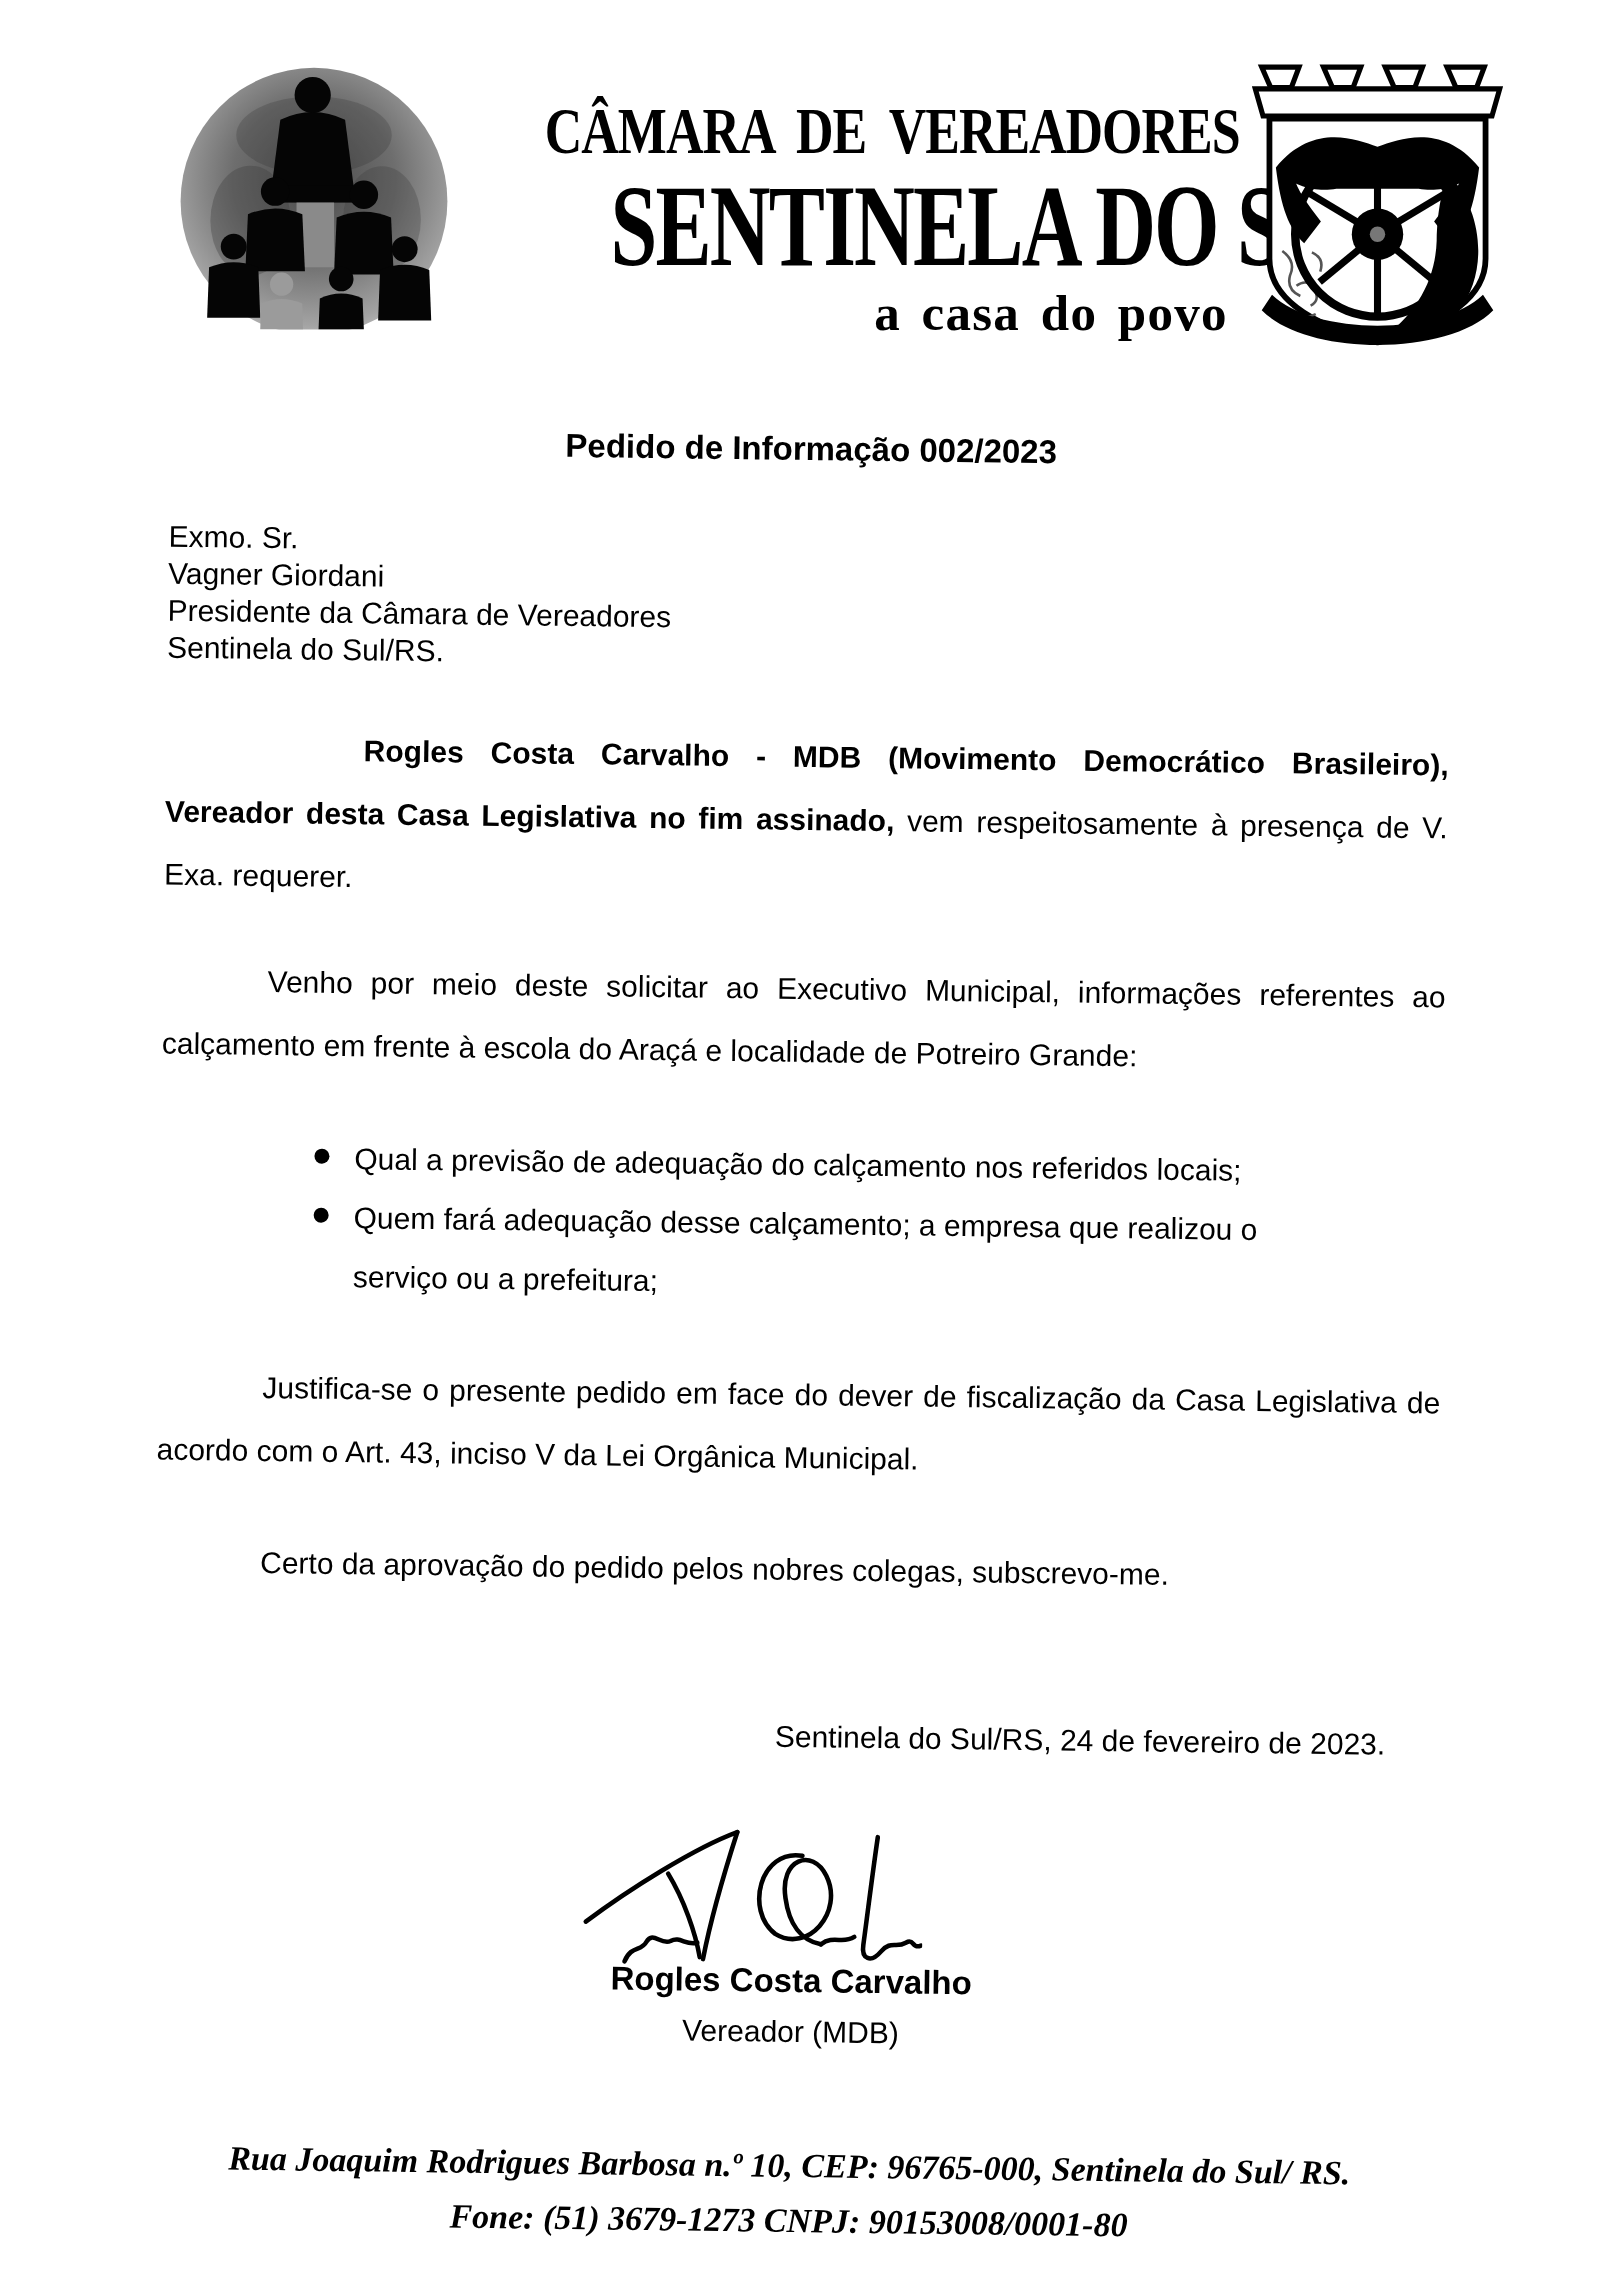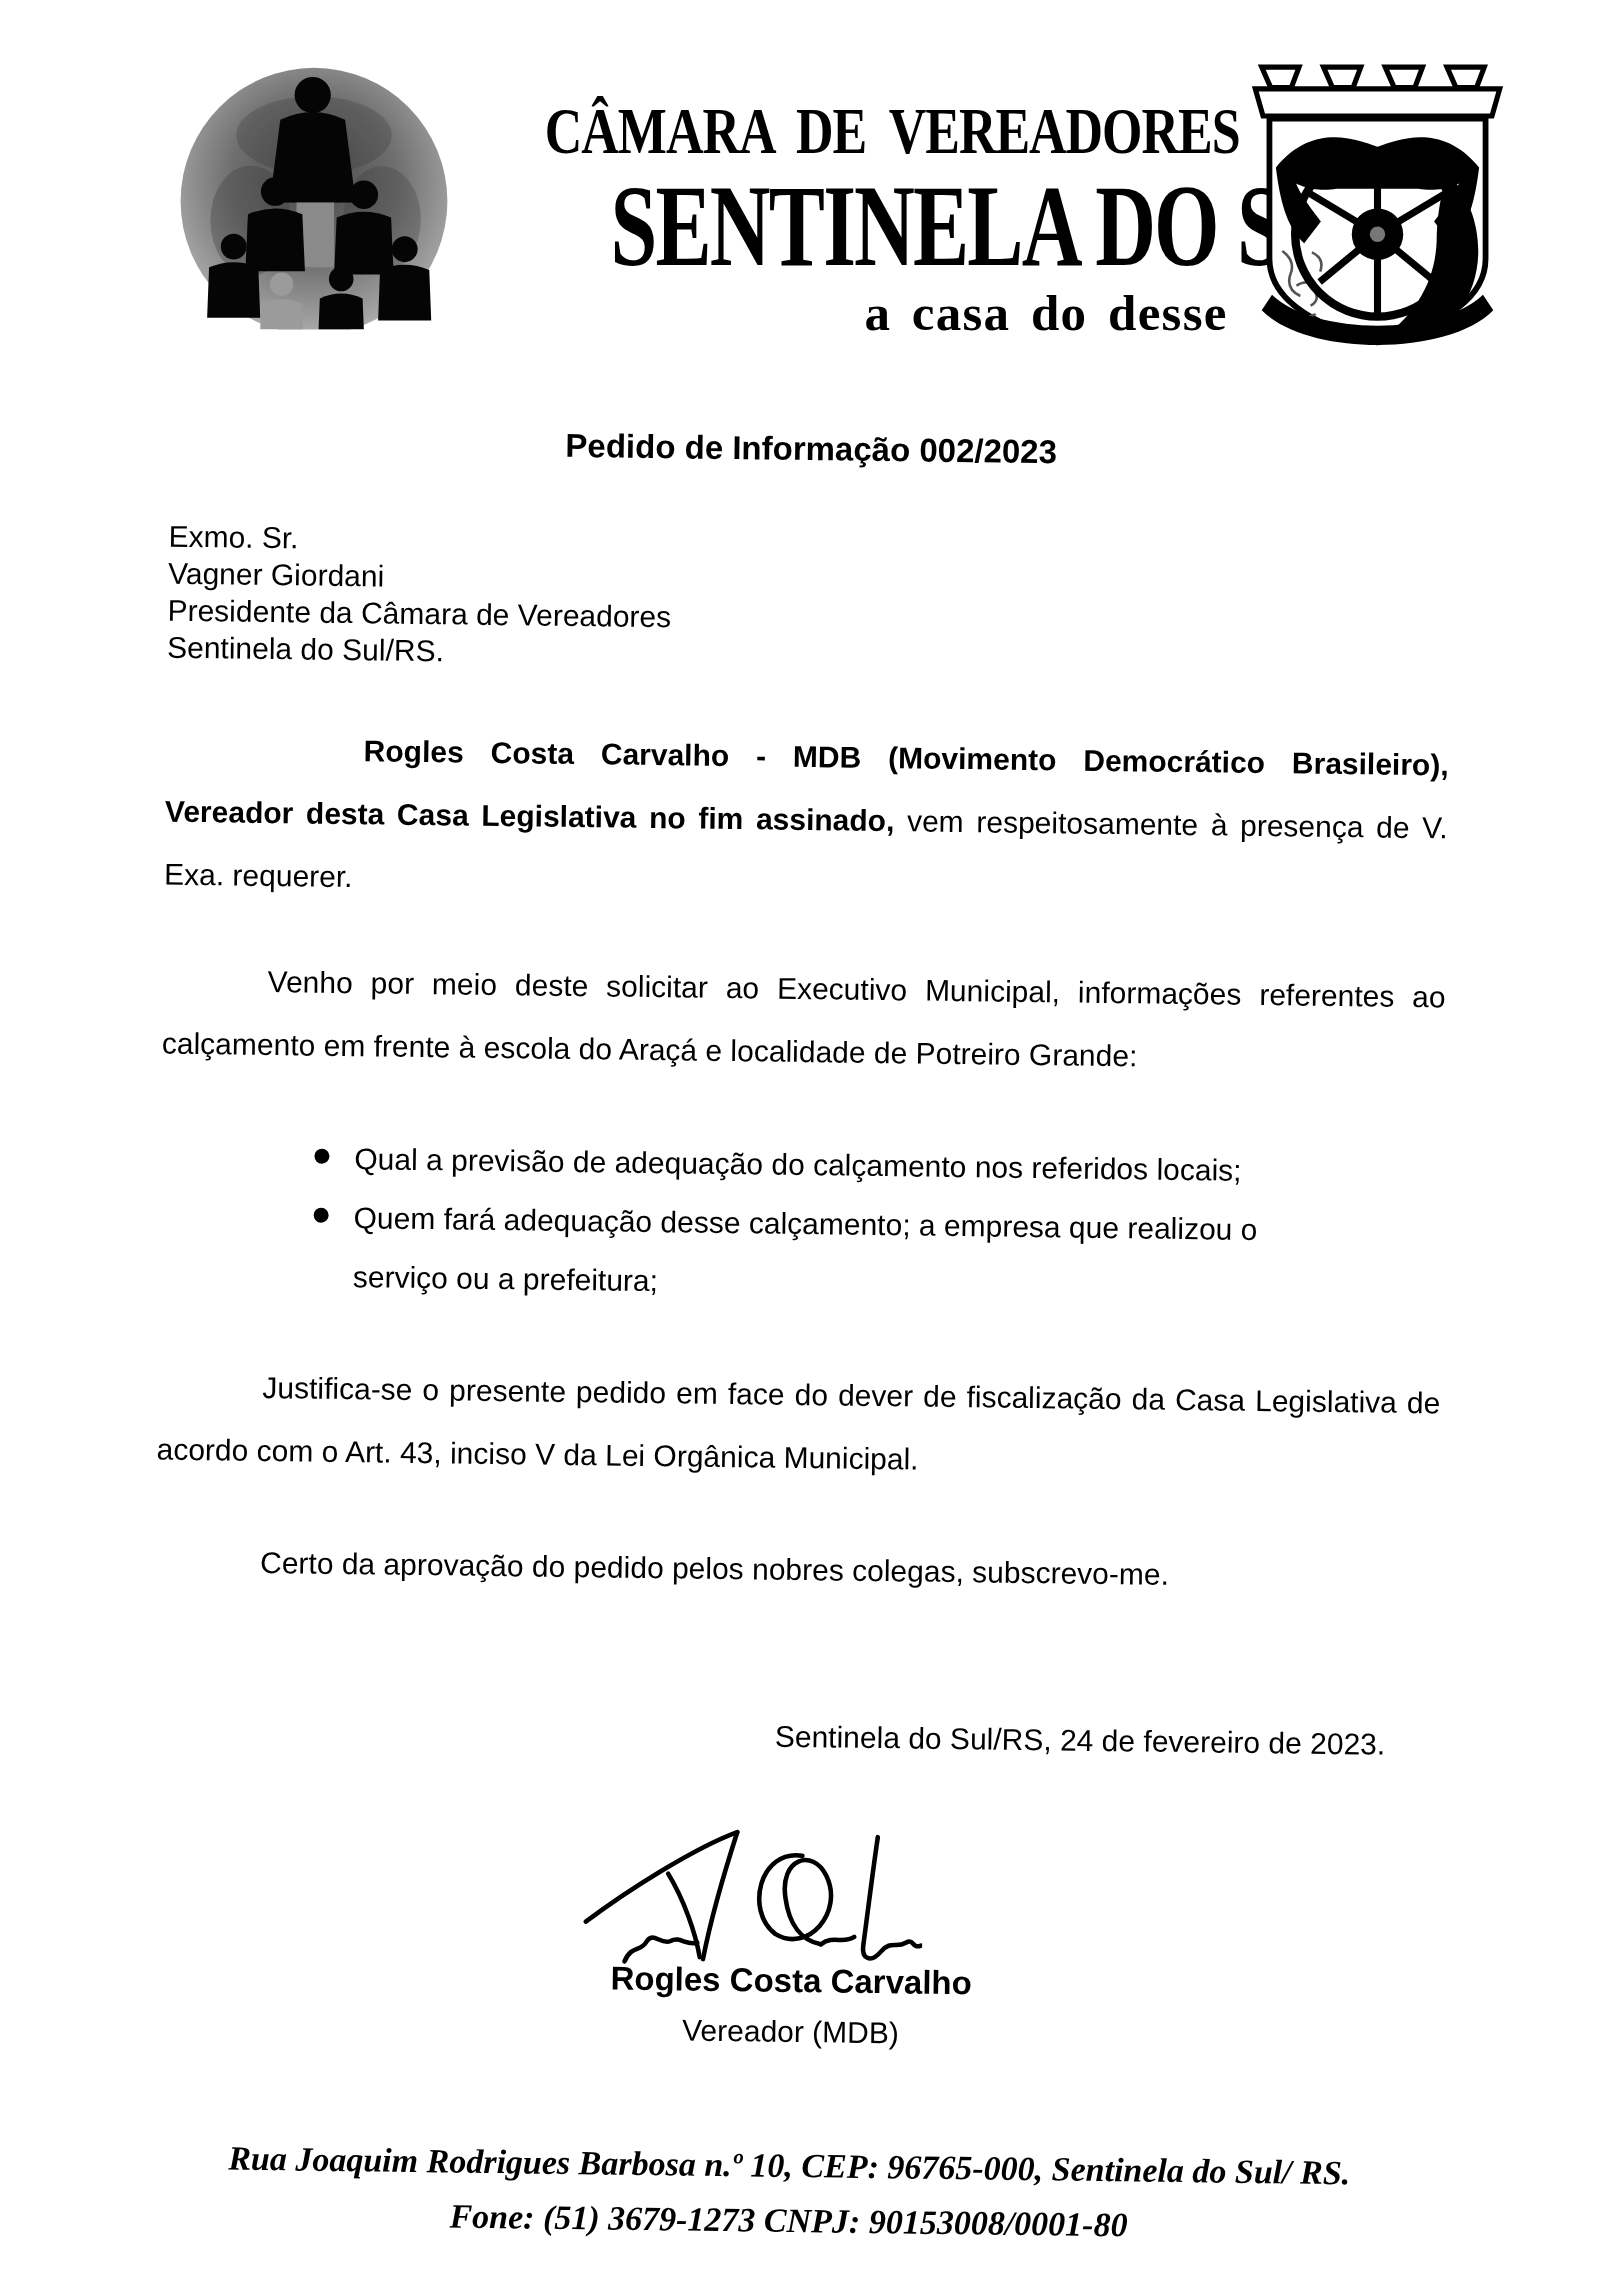--- a/index.html
+++ b/index.html
@@ -102,21 +102,21 @@
           <path d="M128,380 Q160,366 192,380 L193,420 L127,420 Z" fill="#9b9b9b"></path>
           <circle cx="252" cy="342" r="19" fill="#050505"></circle>
           <path d="M219,372 Q252,357 285,372 L287,420 L217,420 Z" fill="#050505"></path>
         </g>
       </svg>
     </div>
 
     <div class="head-center">
       <div class="org1"><span>CÂMARA DE VEREADORES</span></div>
       <div class="org2"><span>SENTINELA DO SUL</span></div>
-      <div class="tagline"><span>a casa do desse</span></div>
+      <div class="tagline"><span>a casa do povo</span></div>
     </div>
 
     <div class="logo-right">
       <svg viewBox="0 0 440 470" width="283" height="309" aria-hidden="true">
 
         <g stroke="#000" stroke-width="8" fill="#fff">
           <polygon points="40,12 98,12 86,44 54,44"></polygon>
           <polygon points="136,12 194,12 182,44 150,44"></polygon>
           <polygon points="232,12 290,12 278,44 246,44"></polygon>
           <polygon points="328,12 386,12 374,44 342,44"></polygon>

